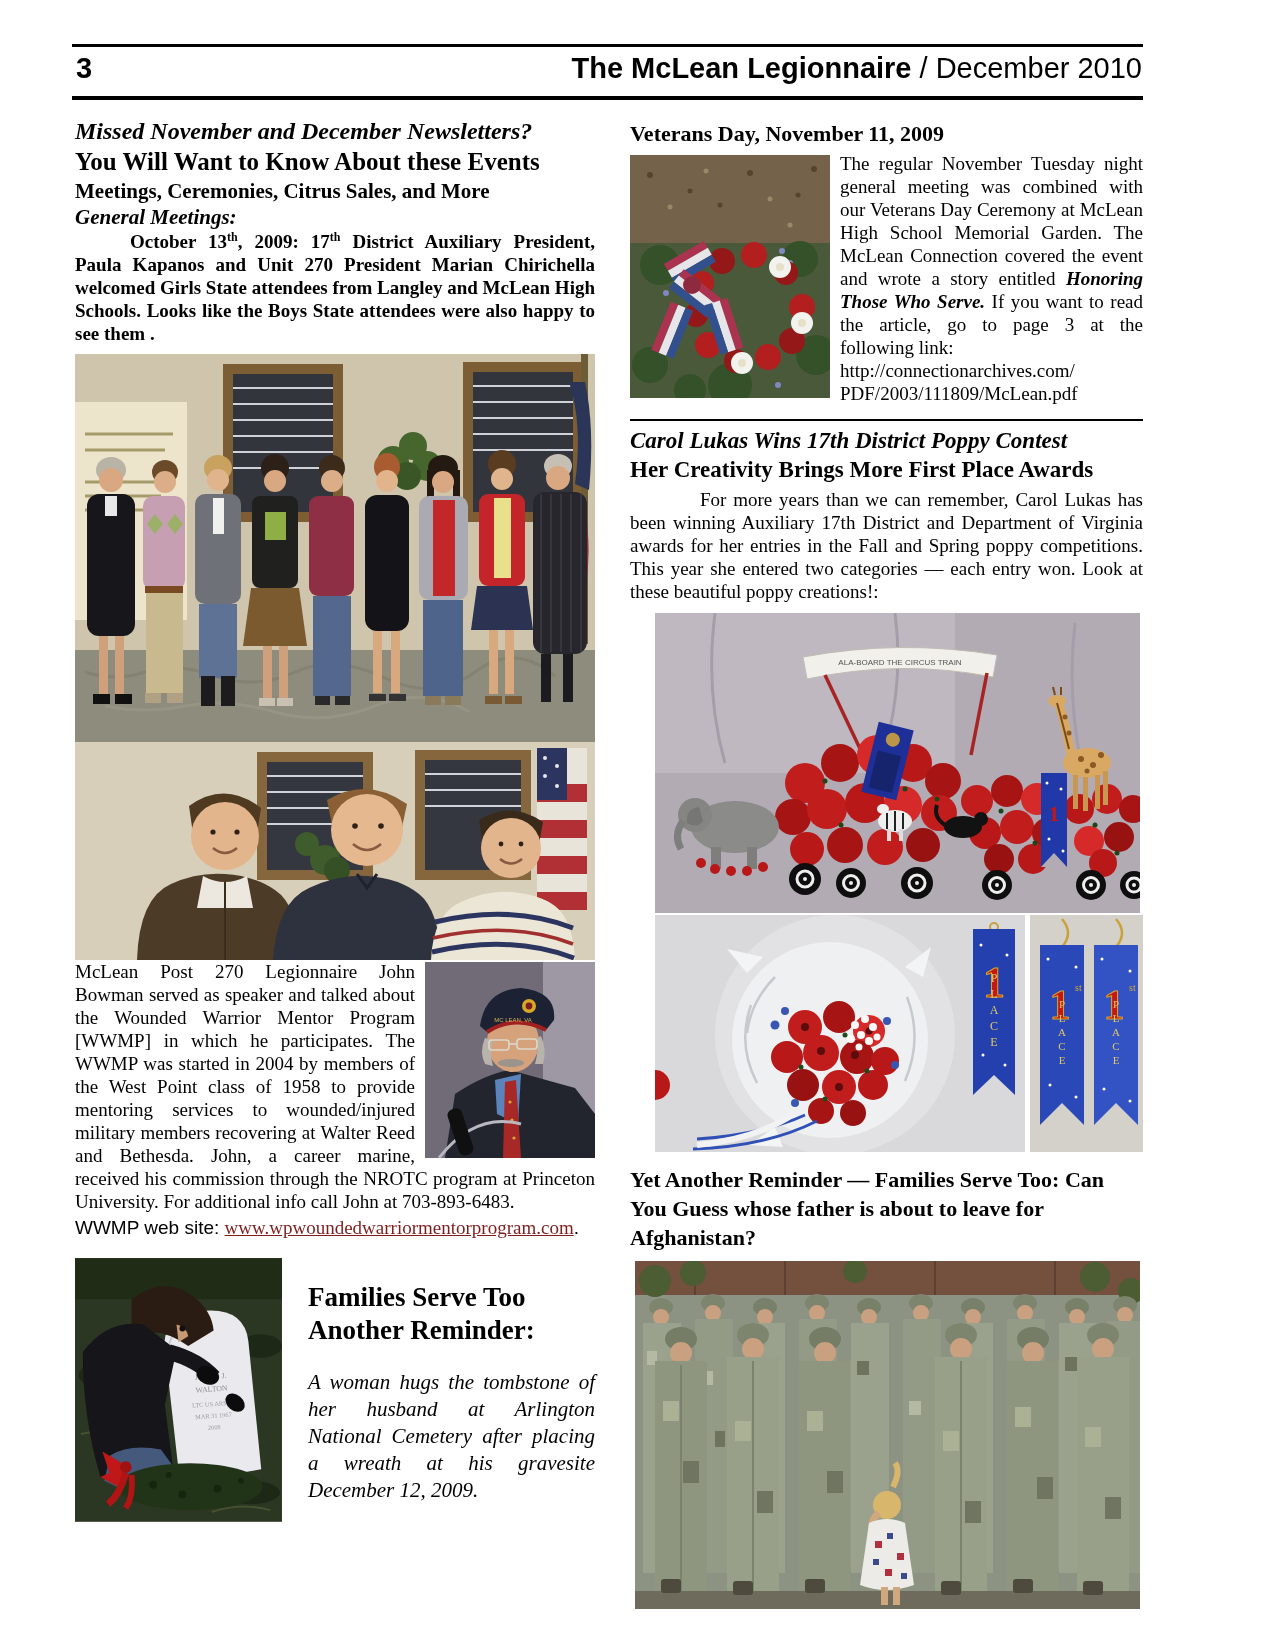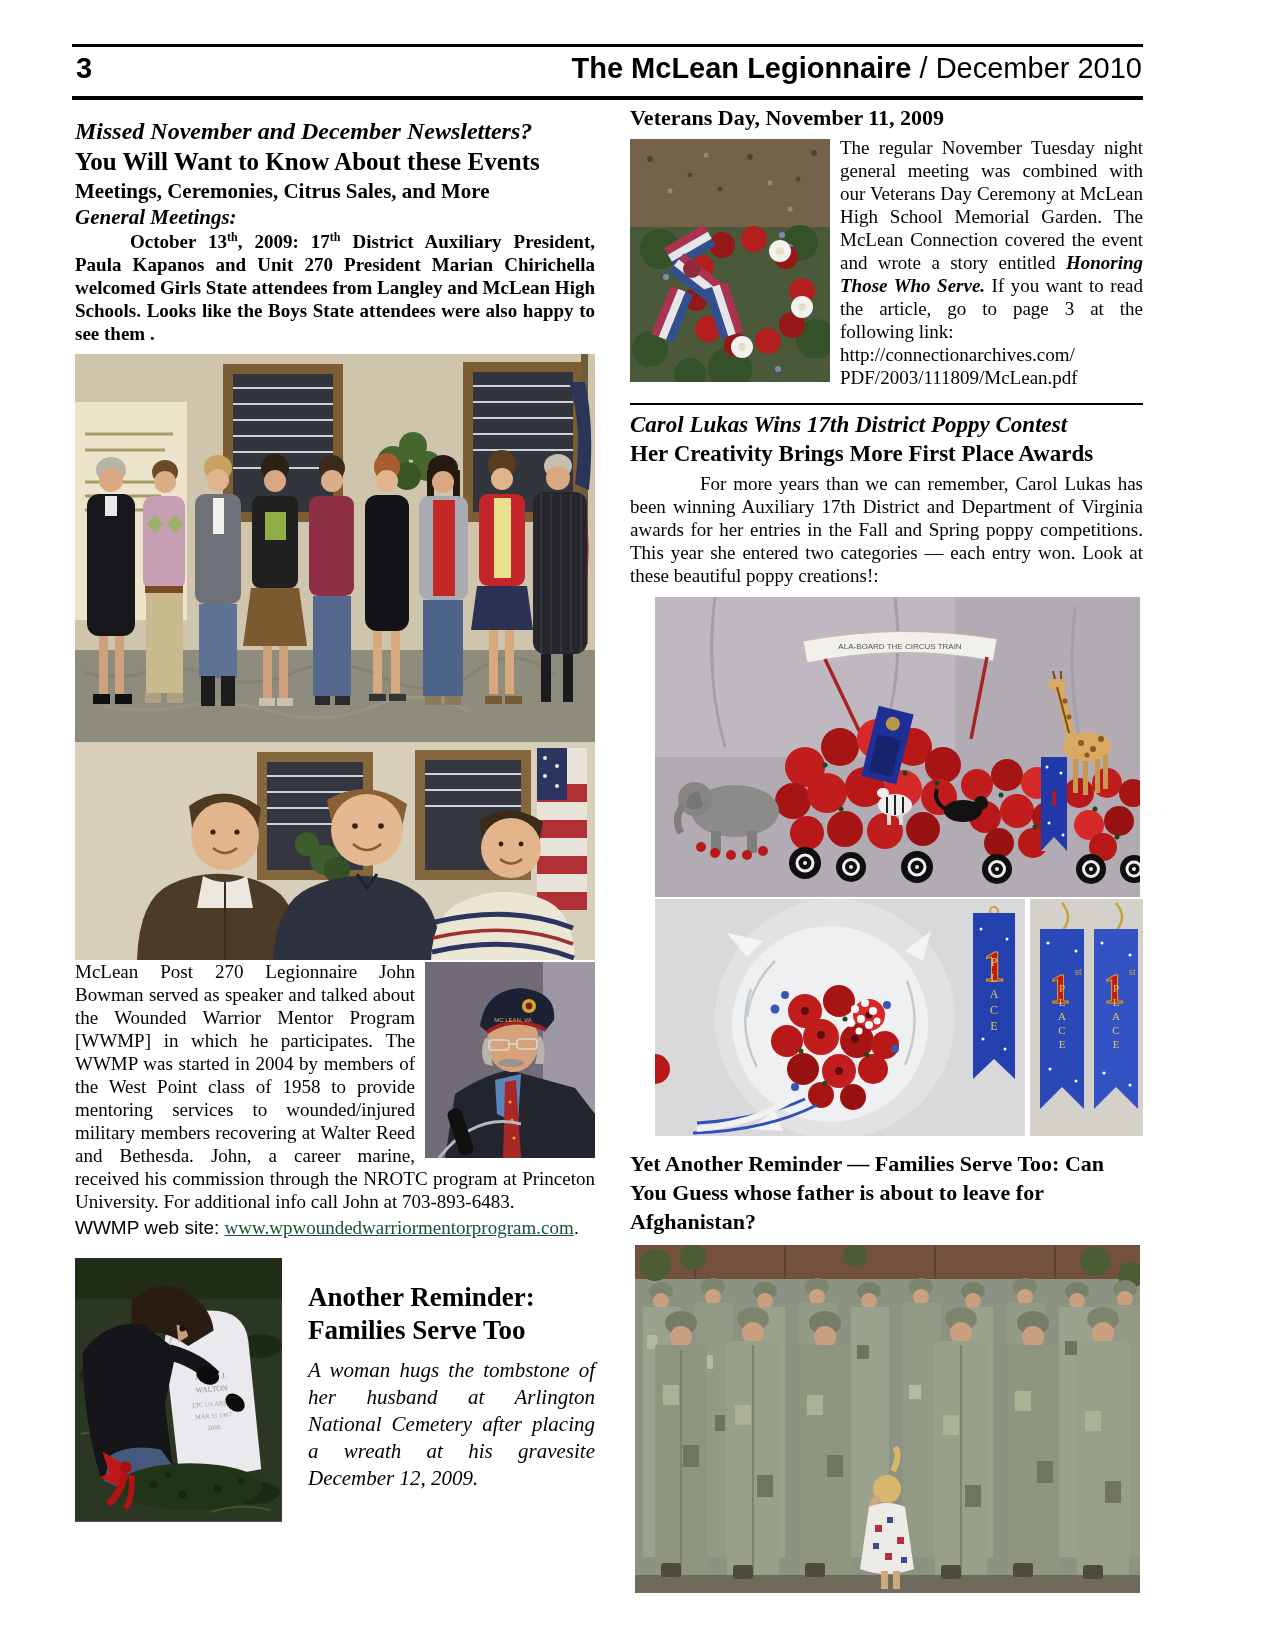--- a/index.html
+++ b/index.html
@@ -9,39 +9,39 @@
   .rule{position:absolute;left:72px;width:1071px;background:#000;}
   .rule-top{top:44px;height:3px;}
   .rule-bot{top:96px;height:4px;}
   .hdr{position:absolute;left:76px;top:52px;width:1066px;display:flex;
        justify-content:space-between;align-items:baseline;
        font-family:"Liberation Sans",sans-serif;}
   .hdr .pnum{font-weight:bold;font-size:29px;}
   .hdr .mast{font-size:29px;}
   .hdr .mast b{font-weight:bold;}
   .col-left{position:absolute;left:75px;top:116px;width:520px;}
-  .col-right{position:absolute;left:630px;top:104px;width:513px;}
+  .col-right{position:absolute;left:630px;top:120px;width:513px;}
   .evt-h1{font:italic 700 24px/30px "Liberation Serif",serif;}
   .evt-h2{font:700 25px/32px "Liberation Serif",serif;}
   .evt-h3{font:700 21px/26px "Liberation Serif",serif;}
   .evt-h4{font:italic 700 21px/26px "Liberation Serif",serif;}
   p.body{font-size:19px;line-height:23px;text-align:justify;margin:0;}
   .indent{text-indent:55px;font-weight:bold;}
   .indent-lg{text-indent:70px;}
   sup{font-size:12px;line-height:0;vertical-align:super;}
   .ph{display:block;}
   .girls{margin-top:9px;}
   .dec-h{font:700 20px/26px "Liberation Serif",serif;margin-top:10px;}
   .bowman{float:right;margin:2px 0 4px 10px;}
   .wwmp-line{font-family:"Liberation Sans",sans-serif;font-size:19px;line-height:26px;margin-top:2px;}
-  a.blue-link{color:#14532d;text-decoration:underline;font-family:"Liberation Serif",serif;cursor:pointer;}
+  a.blue-link{color:#7f1d1d;text-decoration:underline;font-family:"Liberation Serif",serif;cursor:pointer;}
   .bottom-left{display:flex;margin-top:14px;}
   .ar-text{padding-left:26px;padding-top:26px;width:294px;}
   .ar-title{font:700 27px/33px "Liberation Serif",serif;}
-  .ar-cap{font:italic 400 21px/27px "Liberation Serif",serif;text-align:justify;margin-top:10px;}
+  .ar-cap{font:italic 400 21px/27px "Liberation Serif",serif;text-align:justify;margin-top:22px;}
   .vd-title{font:700 22px/27px "Liberation Serif",serif;margin-bottom:5px;}
   .wreath{float:left;margin:3px 10px 2px 0;}
   .vets-body{min-height:250px;}
   .linkline{font-size:19px;line-height:23px;}
   .sec-rule{border:none;border-top:2px solid #000;margin:14px 0 6px 0;}
   .cl-h1{font:italic 700 23px/28px "Liberation Serif",serif;}
   .cl-h2{font:700 23px/30px "Liberation Serif",serif;margin-bottom:3px;}
   .circus{margin:10px 0 0 25px;}
   .bouquet-row{display:flex;gap:5px;margin:2px 0 0 25px;}
   .fam-title{font:700 22px/29px "Liberation Serif",serif;margin-top:13px;width:505px;}
@@ -353,22 +353,22 @@
               <circle cx="96" cy="222" r="3"></circle>
             </g>
           <path d="M52,212 l-24,-14 l8,24 Z M52,212 l-26,12 l22,12 Z" fill="#c01818"></path>
           <circle cx="52" cy="214" r="6" fill="#a01212"></circle>
           <path d="M52,220 q-6,22 -18,32" stroke="#b01414" stroke-width="7" fill="none"></path>
           <path d="M58,222 q2,22 -6,34" stroke="#b01414" stroke-width="6" fill="none"></path>
         </g>
       </svg>
       <div class="ar-text">
         <div class="ar-title">
+          <div>Families Serve Too</div>
           <div>Another Reminder:</div>
-          <div>Families Serve Too</div>
         </div>
         <div class="ar-cap">A woman hugs the tombstone of her husband at Arlington National Cemetery after placing a wreath at his gravesite December 12, 2009.</div>
       </div>
     </div>
   </div>
 
   <div class="col-right">
     <div class="vd-title">Veterans Day, November 11, 2009</div>
 
     <div class="vets-body">

